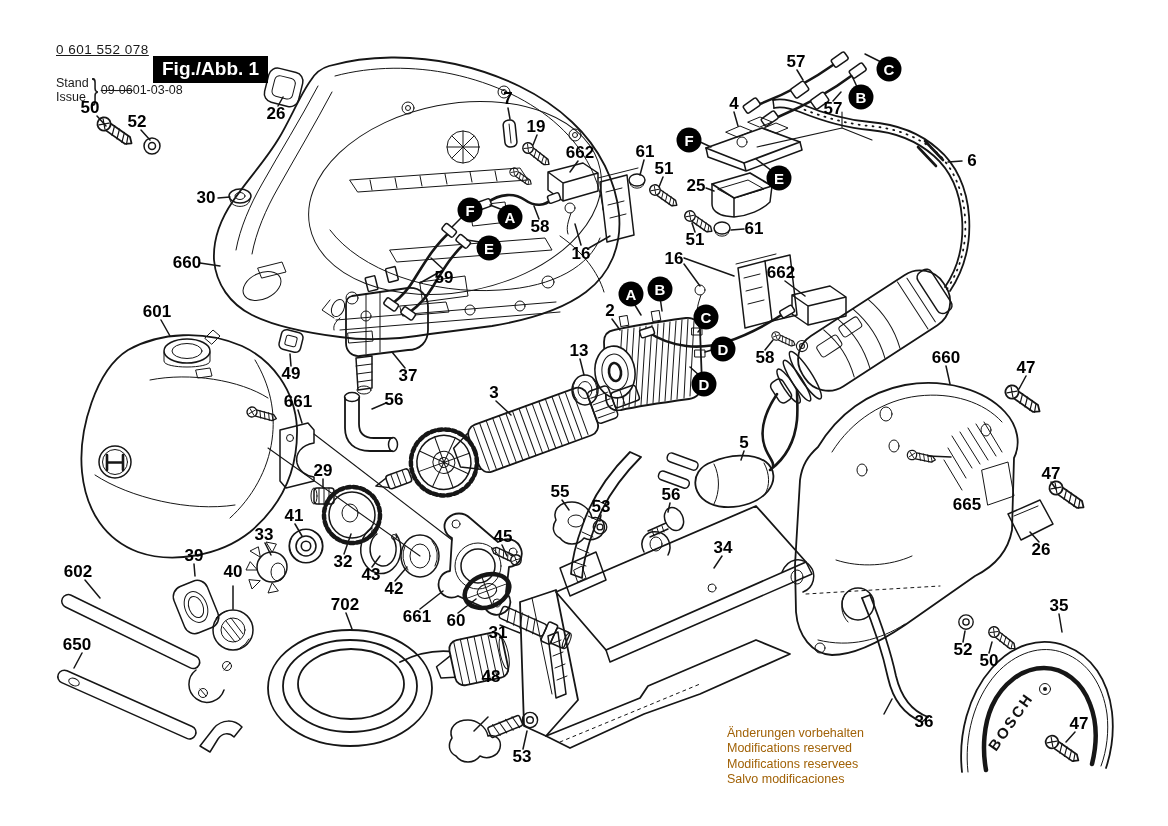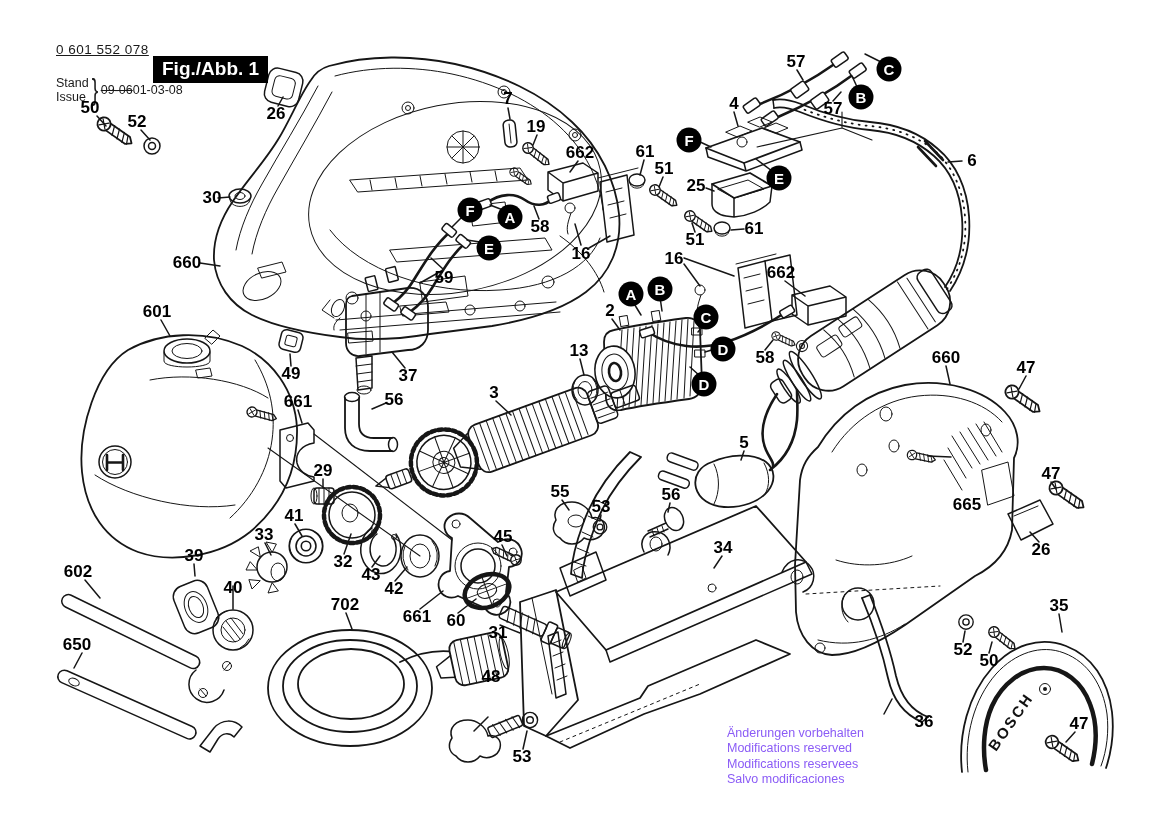--- a/index.html
+++ b/index.html
@@ -22,21 +22,21 @@
      font-size:15px;font-weight:700;text-align:center;line-height:25px;}
   .doc-header{position:absolute;left:56px;top:42px;color:#1a1a1a;}
   .doc-number{font-size:13.5px;letter-spacing:.5px;text-decoration:underline;}
   .revision{display:flex;align-items:center;margin-top:16px;}
   .rev-labels{display:flex;flex-direction:column;font-size:12.5px;line-height:1.15;}
   .brace{font-size:30px;font-weight:400;transform:scaleX(.65);margin:0 1px;}
   .rev-dates{display:flex;flex-direction:row;font-size:12.5px;line-height:1.15;}
   .struck{text-decoration:line-through;}
   .fig-box{position:absolute;left:153px;top:56px;background:#000;color:#fff;
      font-size:19px;font-weight:700;padding:2px 9px 3px;}
-  .footer-notes{position:absolute;left:727px;top:726px;font-size:12.5px;line-height:1.22;color:#8b5cf6;}
+  .footer-notes{position:absolute;left:727px;top:726px;font-size:12.5px;line-height:1.22;color:#a16207;}
 </style>
 </head>
 <body>
 
 <div id="page">
 
 <svg width="1168" height="826" viewBox="0 0 1168 826">
   <defs>
     <g id="screw">
       <circle cx="0" cy="0" r="5.5"></circle>
@@ -524,21 +524,21 @@
   <div>Änderungen vorbehalten</div>
   <div>Modifications reserved</div>
   <div>Modifications reservees</div>
   <div>Salvo modificaciones</div>
 </div>
 
 <div style="position:absolute;left:0;top:0;width:100%;height:100%;">
       <span class="callout number" style="left: 90px; top: 108px;">50</span>
       <span class="callout number" style="left: 137px; top: 122px;">52</span>
       <span class="callout number" style="left: 276px; top: 114px;">26</span>
-      <span class="callout number" style="left: 206px; top: 198px; margin-left: 6px;">30</span>
+      <span class="callout number" style="left: 206px; top: 198px;">30</span>
       <span class="callout number" style="left: 187px; top: 263px;">660</span>
       <span class="callout number" style="left: 157px; top: 312px;">601</span>
       <span class="callout number" style="left: 508px; top: 99px;">7</span>
       <span class="callout number" style="left: 536px; top: 127px;">19</span>
       <span class="callout number" style="left: 580px; top: 153px;">662</span>
       <span class="callout number" style="left: 645px; top: 152px;">61</span>
       <span class="callout number" style="left: 664px; top: 169px;">51</span>
       <span class="callout number" style="left: 540px; top: 227px;">58</span>
       <span class="callout number" style="left: 444px; top: 278px;">59</span>
       <span class="callout number" style="left: 581px; top: 254px;">16</span>
@@ -564,21 +564,21 @@
       <span class="callout number" style="left: 264px; top: 535px;">33</span>
       <span class="callout number" style="left: 343px; top: 562px;">32</span>
       <span class="callout number" style="left: 371px; top: 575px;">43</span>
       <span class="callout number" style="left: 394px; top: 589px;">42</span>
       <span class="callout number" style="left: 417px; top: 617px;">661</span>
       <span class="callout number" style="left: 456px; top: 621px;">60</span>
       <span class="callout number" style="left: 498px; top: 633px;">31</span>
       <span class="callout number" style="left: 503px; top: 537px;">45</span>
       <span class="callout number" style="left: 345px; top: 605px;">702</span>
       <span class="callout number" style="left: 194px; top: 556px; text-align: right;">39</span>
-      <span class="callout number" style="left: 233px; top: 588px;">40</span>
+      <span class="callout number" style="left: 233px; top: 572px;">40</span>
       <span class="callout number" style="left: 78px; top: 572px;">602</span>
       <span class="callout number" style="left: 77px; top: 645px;">650</span>
       <span class="callout number" style="left: 560px; top: 492px;">55</span>
       <span class="callout number" style="left: 601px; top: 507px;">53</span>
       <span class="callout number" style="left: 671px; top: 495px;">56</span>
       <span class="callout number" style="left: 723px; top: 548px;">34</span>
       <span class="callout number" style="left: 744px; top: 443px;">5</span>
       <span class="callout number" style="left: 491px; top: 677px;">48</span>
       <span class="callout number" style="left: 522px; top: 757px;">53</span>
       <span class="callout number" style="left: 946px; top: 358px;">660</span>

